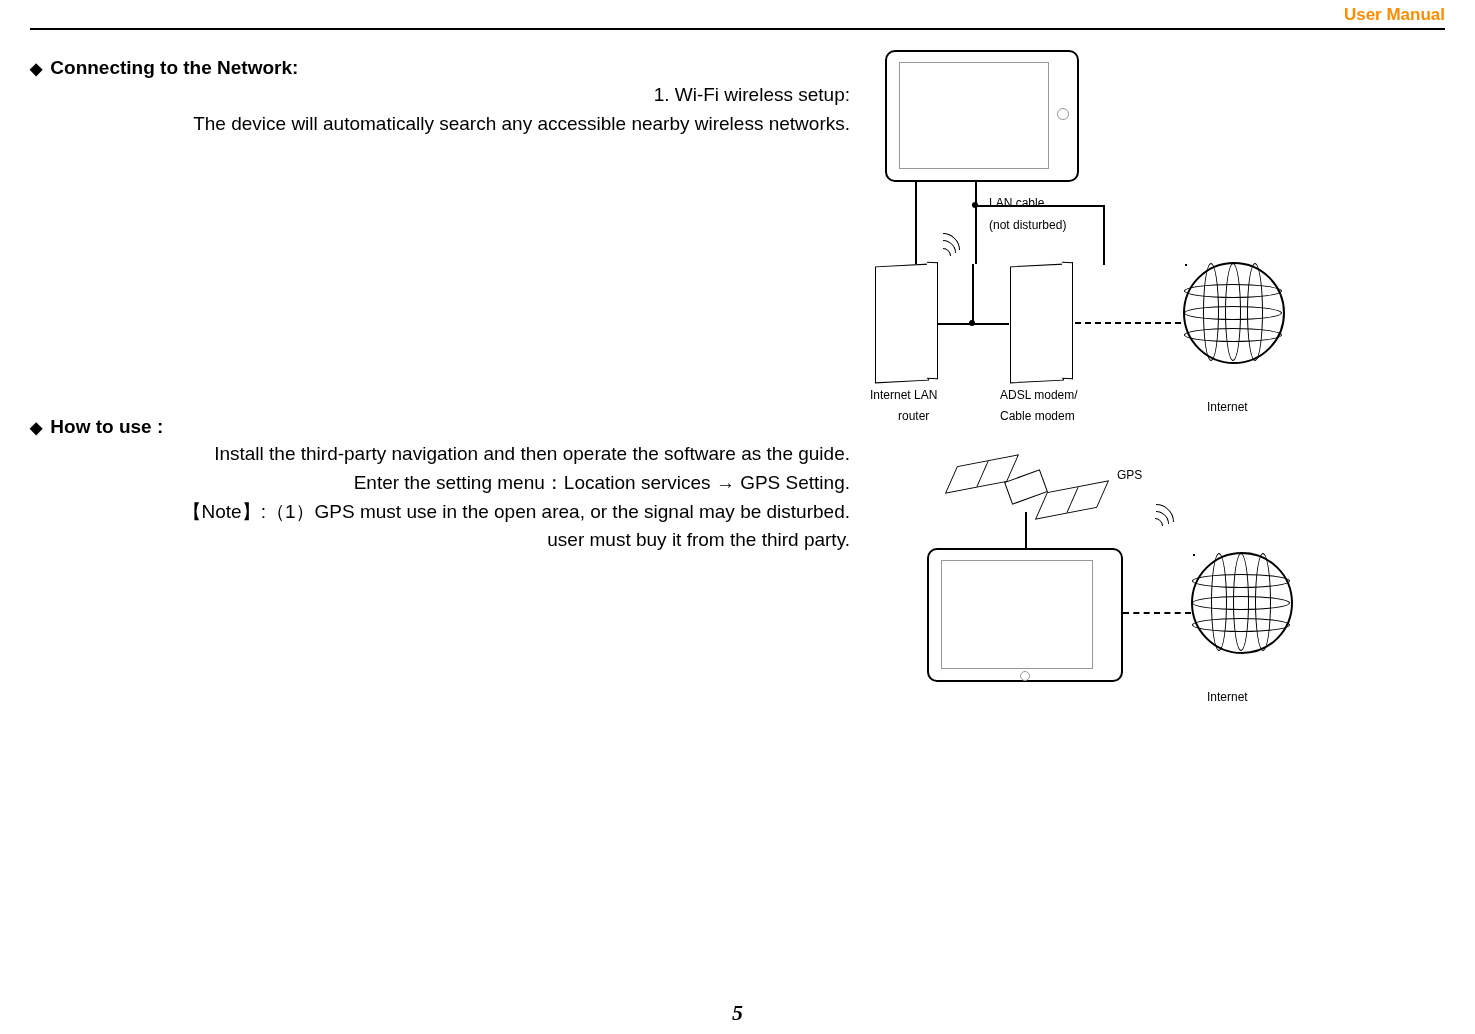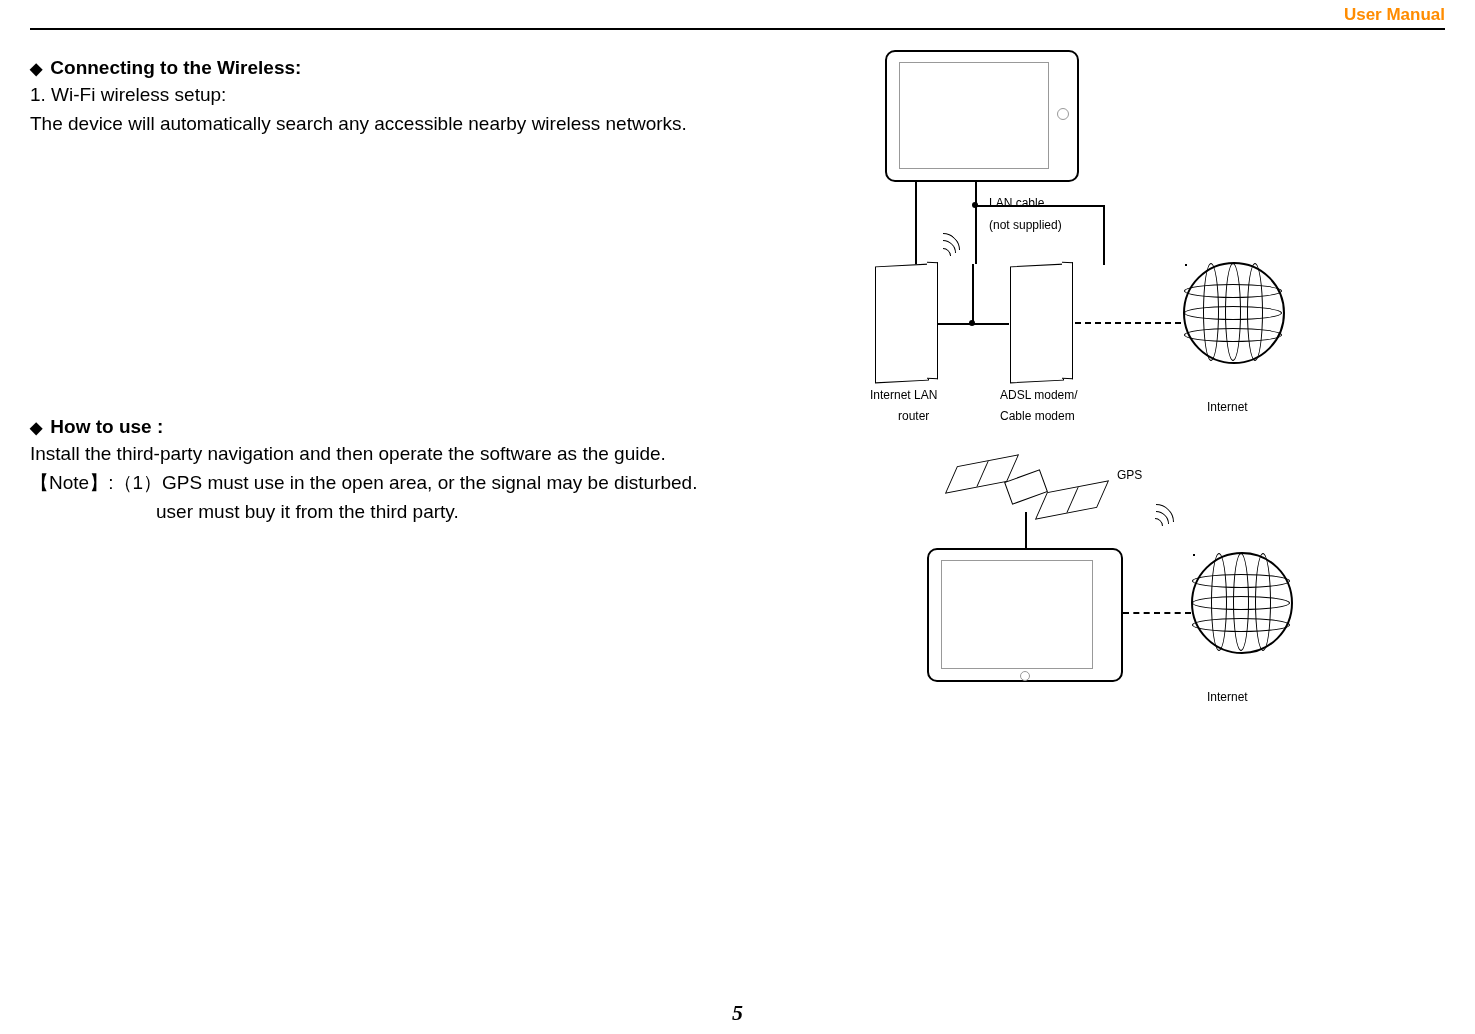--- a/index.html
+++ b/index.html
@@ -41,20 +41,21 @@
       font-weight: bold;
       margin-top: 2px;
       margin-bottom: 4px;
     }
     .diamond-icon {
       font-size: 16px;
     }
     .body-line {
       margin: 4px 0;
       line-height: 1.3;
+      text-align: right;
     }
     .page-number {
       position: absolute;
       bottom: 8px;
       left: 50%;
       transform: translateX(-50%);
       font-family: "Times New Roman", serif;
       font-weight: bold;
       font-style: italic;
       font-size: 22px;
@@ -210,31 +211,32 @@
   </style>
 </head>
 <body>
 
 <div class="header-line"></div>
 <div class="header-title">User Manual</div>
 
 <div class="content-left">
   <div class="section-heading">
     <span class="diamond-icon">◆</span>
-    <span>Connecting to the Wireless:</span>
+    <span>Connecting to the Network:</span>
   </div>
   <div class="body-line">1. Wi-Fi wireless setup:</div>
   <div class="body-line">The device will automatically search any accessible nearby wireless networks.</div>
 
   <div class="second-section">
     <div class="section-heading">
       <span class="diamond-icon">◆</span>
       <span>How to use :</span>
     </div>
     <div class="body-line">Install the third-party navigation and then operate the software as the guide.</div>
+    <div class="body-line">Enter the setting menu：Location services → GPS Setting.</div>
     <div class="body-line">【Note】:（1）GPS must use in the open area, or the signal may be disturbed.</div>
     <div class="body-line" style="padding-left: 126px">user must buy it from the third party.</div>
   </div>
 </div>
 
 <div class="diagram-area">
 
   <div class="tablet tablet-top">
     <div class="tablet-screen"></div>
     <div class="tablet-camera"></div>
@@ -243,21 +245,21 @@
   <div class="solid-line" style="top: 132px; left: 40px; width: 1.5px; height: 83px;"></div>
   <div class="solid-line" style="top: 132px; left: 100px; width: 1.5px; height: 82px;"></div>
   <div class="dot" style="top: 152px; left: 97px;"></div>
   <div class="solid-line" style="top: 155px; left: 100px; width: 130px; height: 1.5px;"></div>
   <div class="solid-line" style="top: 155px; left: 228px; width: 1.5px; height: 60px;"></div>
   <div class="solid-line" style="top: 273px; left: 62px; width: 72px; height: 1.5px;"></div>
   <div class="dot" style="top: 270px; left: 94px;"></div>
   <div class="solid-line" style="top: 214px; left: 97px; width: 1.5px; height: 58px;"></div>
 
   <div class="label" style="top: 146px; left: 114px;">LAN cable</div>
-  <div class="label" style="top: 168px; left: 114px;">(not supplied)</div>
+  <div class="label" style="top: 168px; left: 114px;">(not disturbed)</div>
 
   <div class="router-box router1"></div>
   <div class="router-side router1-side"></div>
   <div class="wifi-arc" style="top: 198px; left: 60px; width: 14px; height: 14px;"></div>
   <div class="wifi-arc" style="top: 190px; left: 55px; width: 24px; height: 24px;"></div>
   <div class="wifi-arc" style="top: 183px; left: 51px; width: 32px; height: 32px;"></div>
 
   <div class="router-box modem1"></div>
   <div class="router-side modem1-side"></div>
 

